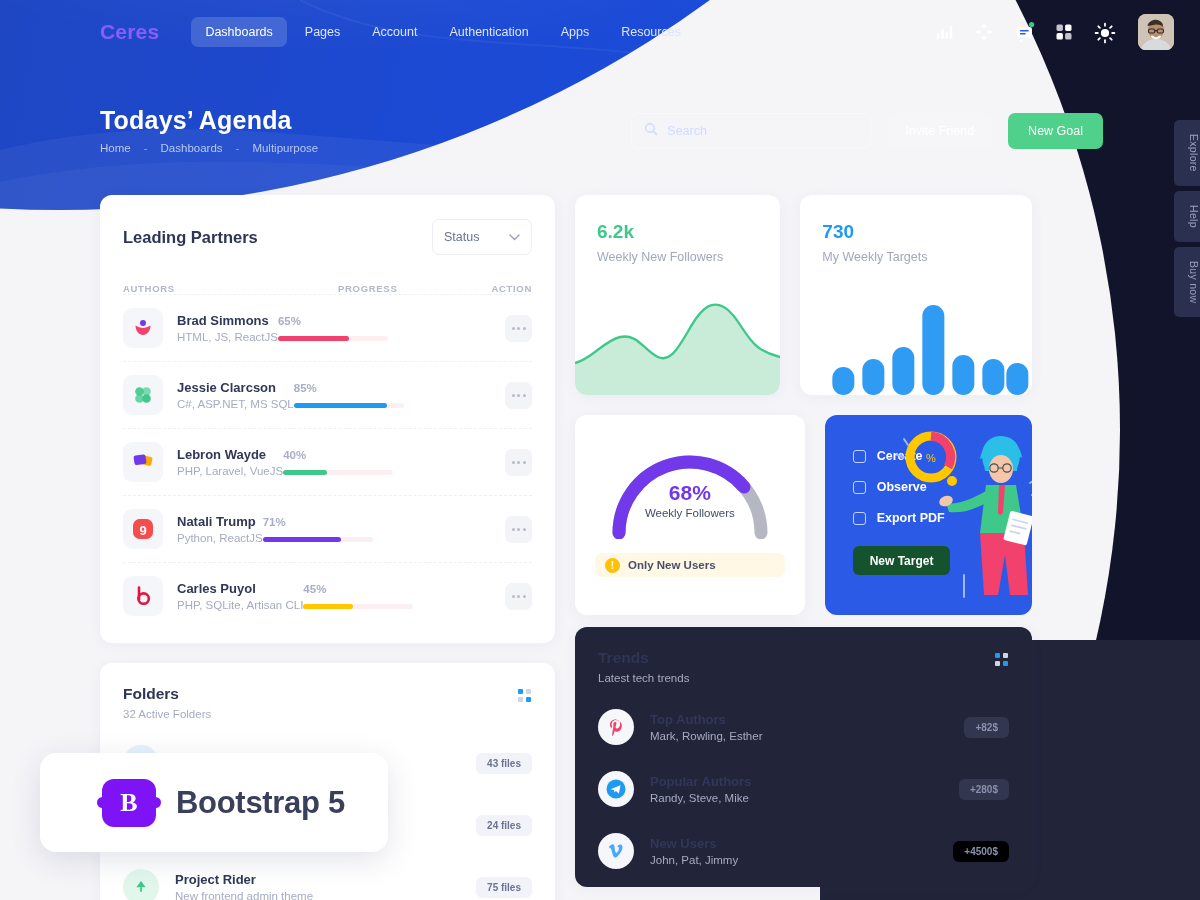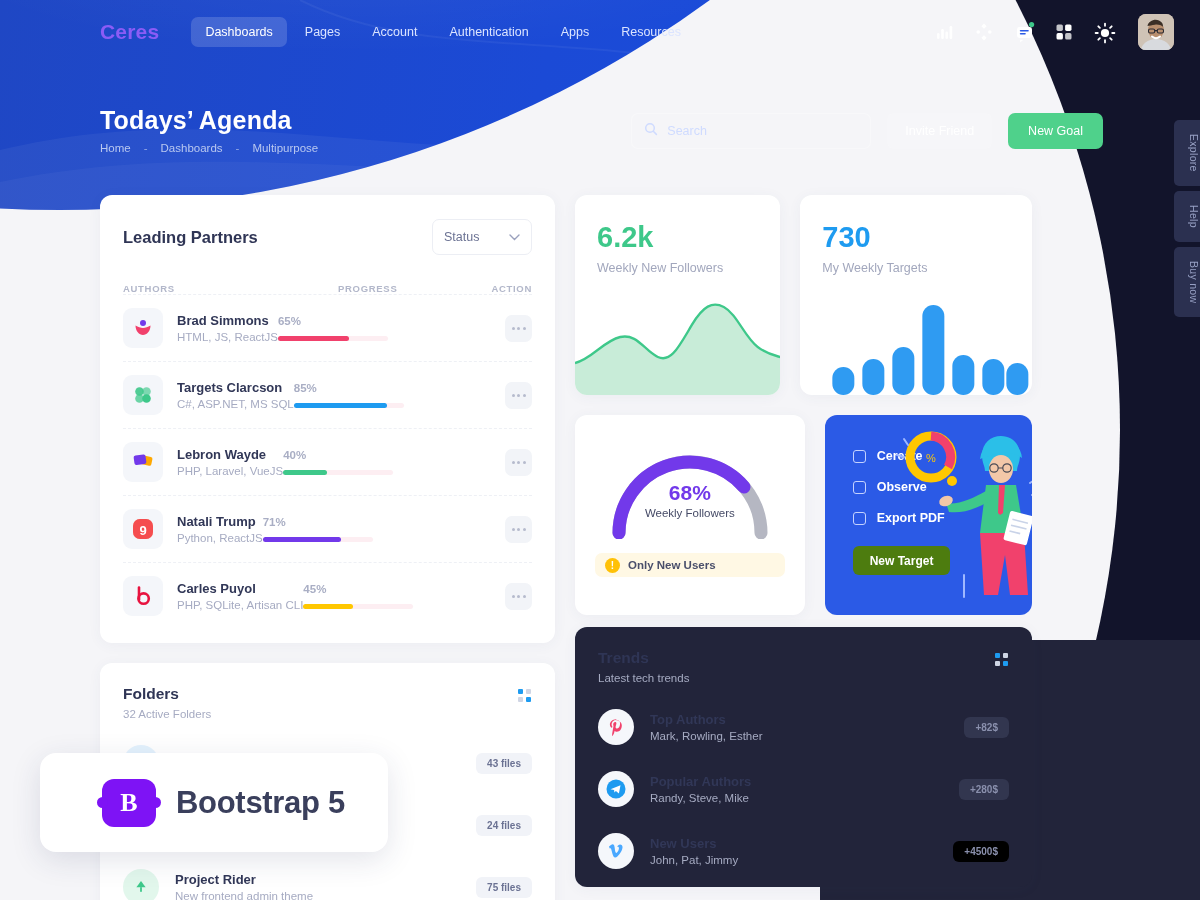--- a/index.html
+++ b/index.html
@@ -133,21 +133,21 @@
   .pr-fill { height:5px; border-radius:3px; }
   .dots-btn {
     width:27px; height:27px; border-radius:7px; background:#f2f4f8; margin-left:auto;
     display:flex; align-items:center; justify-content:center; gap:2.5px; cursor:pointer; flex:none;
   }
   .dots-btn i { width:3px; height:3px; border-radius:50%; background:#b6bbcd; display:block; }
 
   
   .statcard { height:200px; border-radius:12px; background:#fff; overflow:hidden; position:relative;
      box-shadow:0 2px 14px rgba(60,70,110,.05); }
-  .sc-num { font-size:29px; font-weight:bold; padding:26px 0 0 22px; }
+  .sc-num { font-size:19px; font-weight:bold; padding:26px 0 0 22px; }
   .sc-lab { font-size:12.5px; color:#a2a7bd; padding:7px 0 0 22px; }
   .sc-chart { position:absolute; left:0; bottom:0; width:100%; }
 
   
   .gaugecard { height:200px; padding:26px 20px 18px; position:relative; }
   .gauge-wrap { position:relative; width:170px; height:92px; margin:6px auto 0; }
   .gauge-txt { position:absolute; left:0; right:0; top:34px; text-align:center; }
   .gauge-pct { font-size:21px; font-weight:bold; color:#7239ea; }
   .gauge-sub { font-size:11.5px; color:#454a66; margin-top:2px; }
   .alert {
@@ -157,21 +157,21 @@
   .alert-ic { width:15px; height:15px; border-radius:50%; background:#ffc107; color:#fff; font-size:10px;
      display:flex; align-items:center; justify-content:center; font-weight:bold; flex:none;}
   .alert-tx { font-size:11.5px; color:#4a4f6b; font-weight:bold; }
 
   
   .targetcard { height:200px; background:#2b5ae6; border-radius:12px; position:relative; overflow:hidden; padding:34px 0 0 28px; }
   .tgt-item { display:flex; align-items:center; gap:11px; margin-bottom:17px; }
   .tgt-box { width:13px; height:13px; border:1.6px solid #c4d2ff; border-radius:3px; flex:none; }
   .tgt-lab { color:#fff; font-size:12.5px; font-weight:bold; }
   .btn-newtarget {
-    margin-top:4px; height:29px; padding:0 17px; background:#4d7c0f; color:#fff; border:none;
+    margin-top:4px; height:29px; padding:0 17px; background:#14532d; color:#fff; border:none;
     border-radius:6px; font-size:12px; font-family:inherit; cursor:pointer; font-weight:bold;
   }
   .tgt-art { position:absolute; right:-4px; bottom:0; width:150px; height:190px; }
 
   
   .listcard { padding:22px 23px 0; position:relative; }
   .lc-title { font-size:15.5px; font-weight:bold; color:#2f3555; }
   .lc-sub { font-size:11.5px; color:#a6abc2; margin-top:5px; }
   .lc-menu { position:absolute; right:24px; top:26px; display:grid; grid-template-columns:5px 5px;
      gap:3px; cursor:pointer;}
@@ -381,21 +381,21 @@
               <svg width="22" height="22" viewBox="0 0 22 22">
                   <g fill="#3ec88a">
                     <circle cx="7.5" cy="7.5" r="4.3" opacity=".9"></circle>
                     <circle cx="14.5" cy="7.5" r="4.3" opacity=".65"></circle>
                     <circle cx="7.5" cy="14.5" r="4.3" opacity=".75"></circle>
                     <circle cx="14.5" cy="14.5" r="4.3"></circle>
                   </g>
                 </svg>
             </div>
             <div>
-              <div class="nm">Targets Clarcson</div>
+              <div class="nm">Jessie Clarcson</div>
               <div class="sub">C#, ASP.NET, MS SQL</div>
             </div>
             <div class="pr-wrap">
               <div class="pr-pct">85%</div>
               <div class="pr-track">
                 <div class="pr-fill" style="width:85%;background:#1e9bf0"></div>
               </div>
             </div>
             <div class="dots-btn">
                 <i></i>

